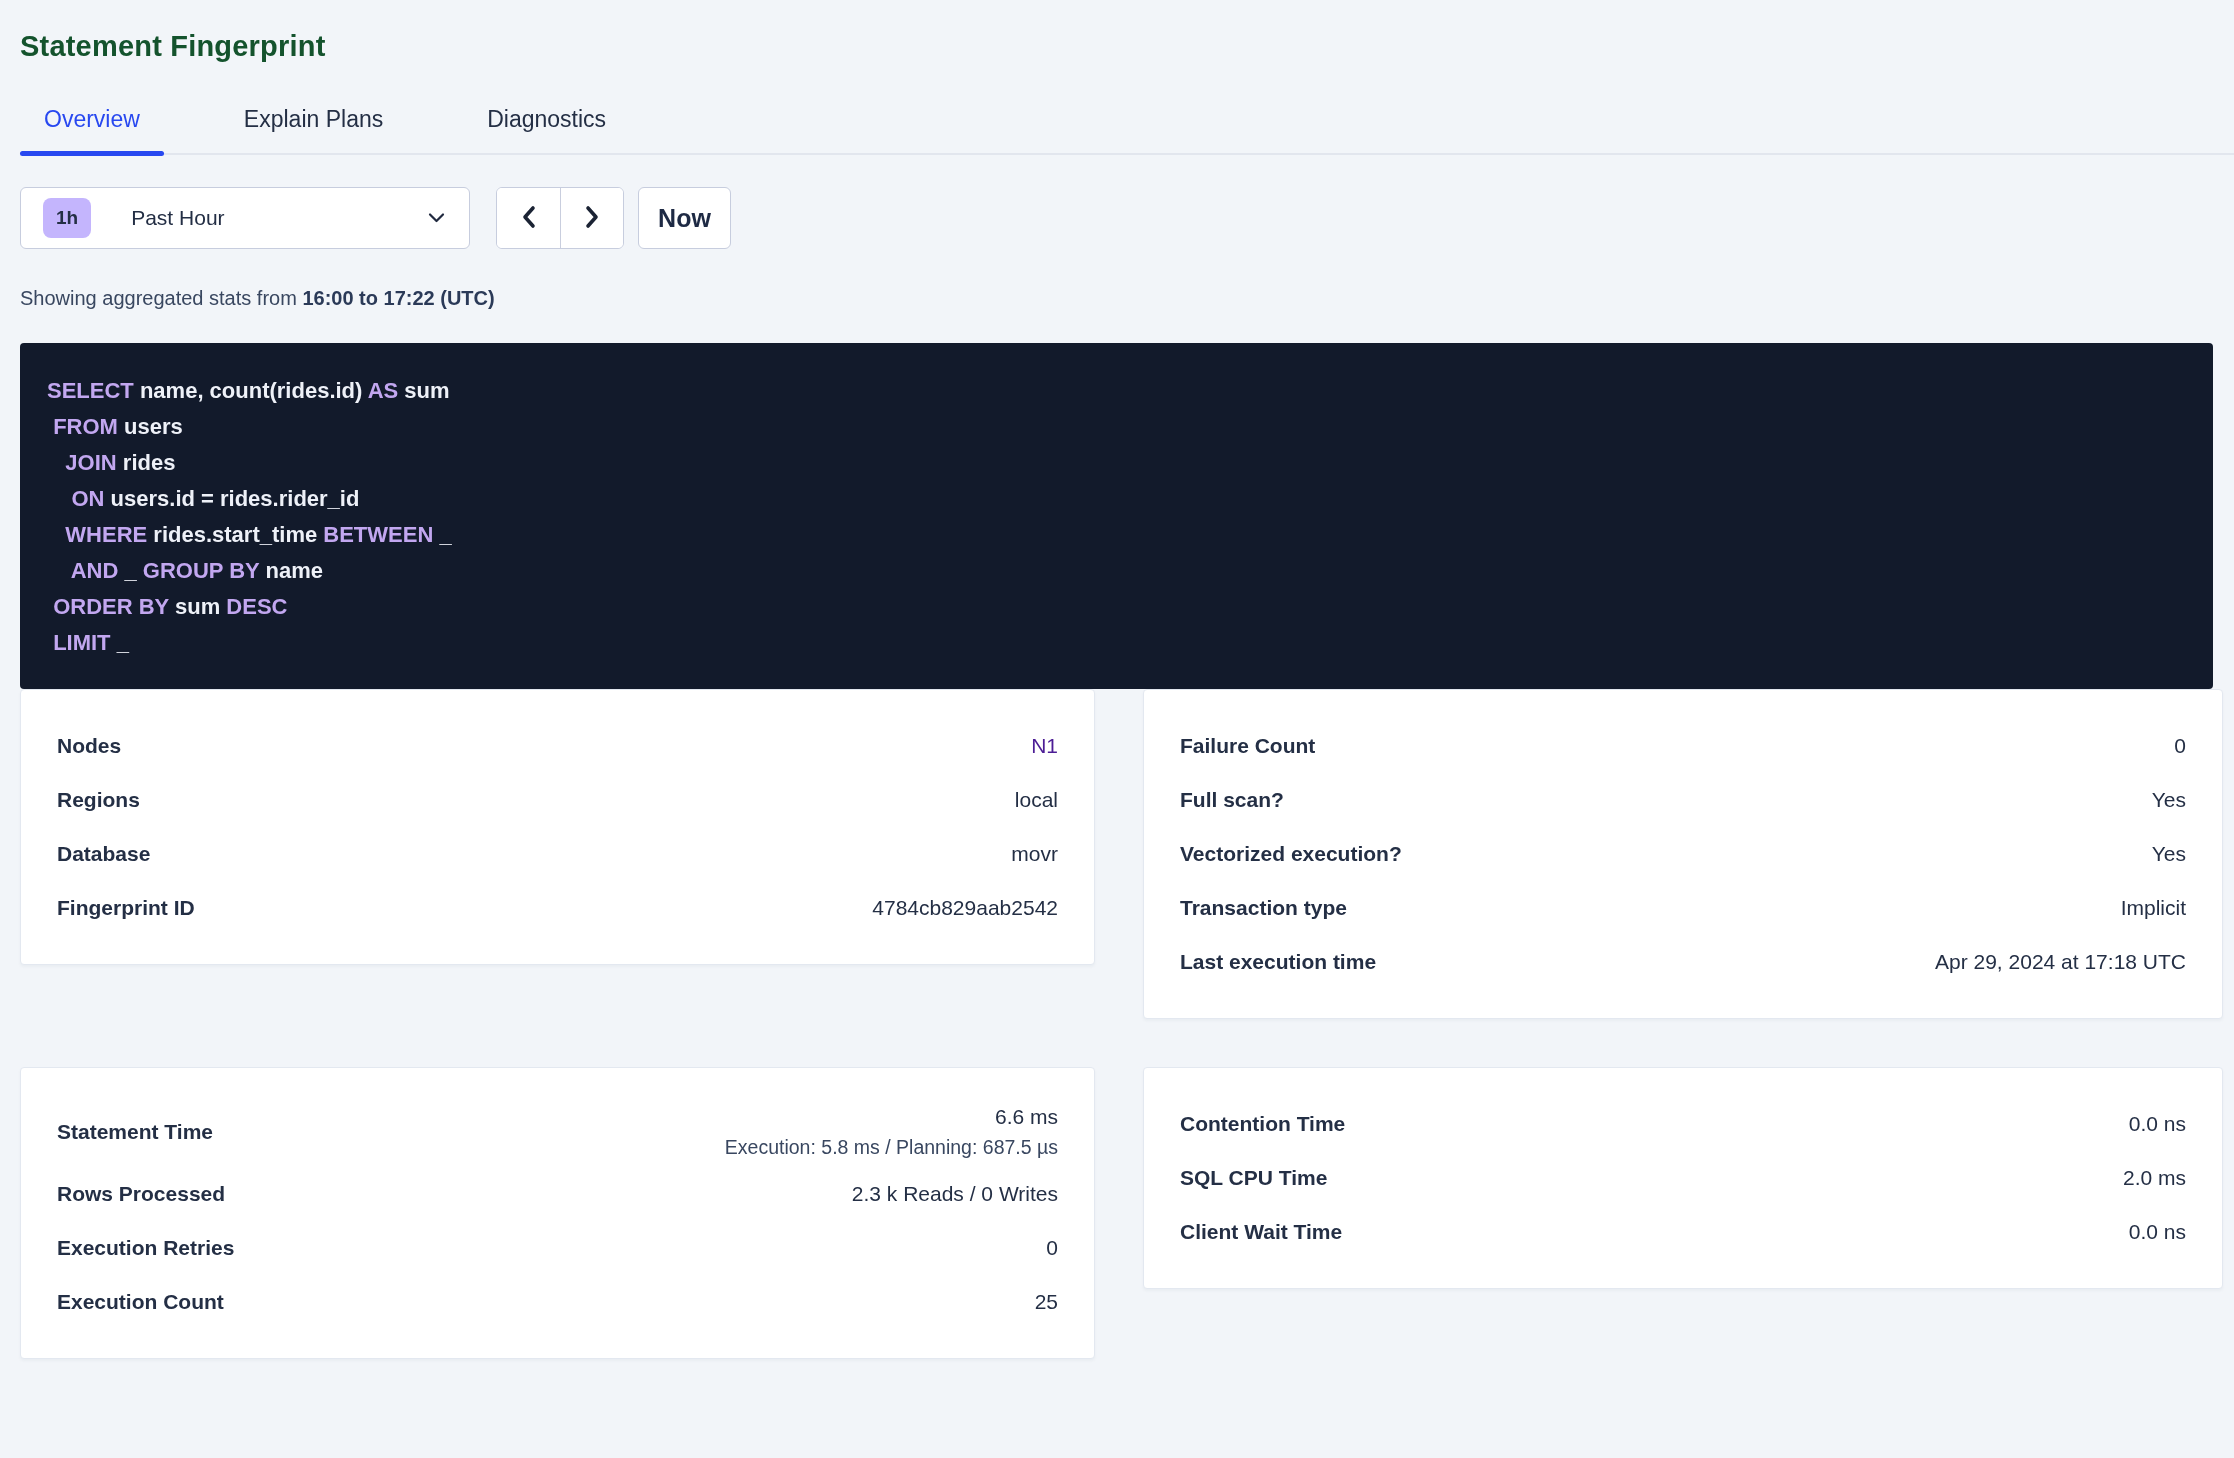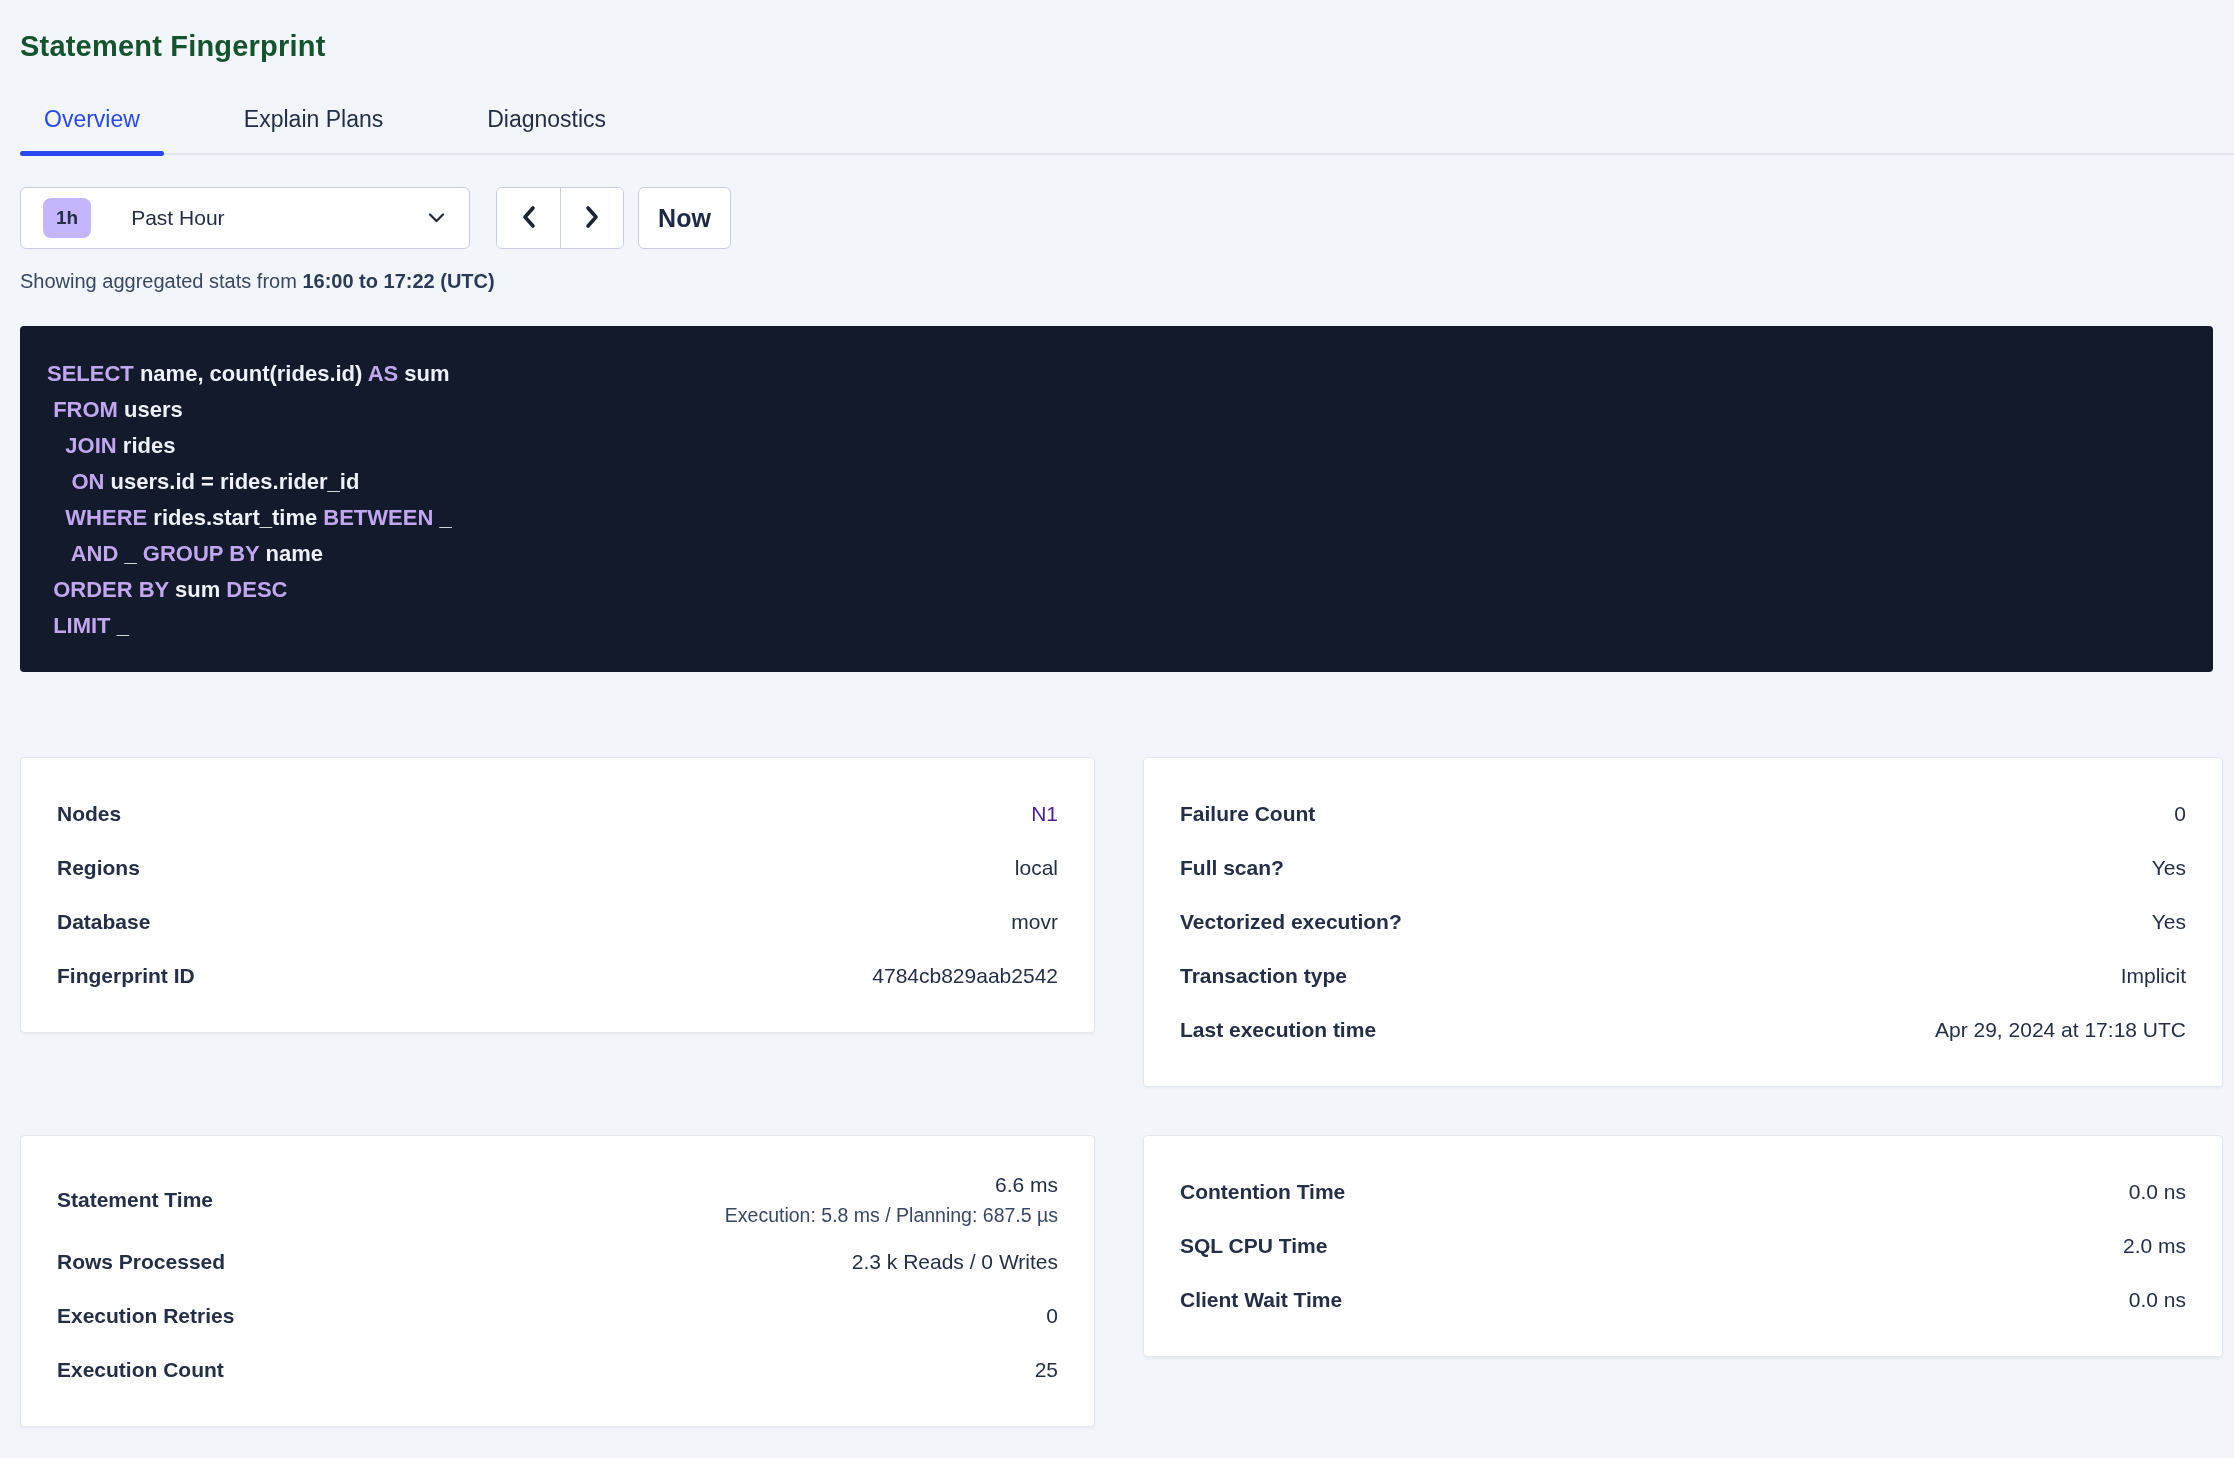--- a/index.html
+++ b/index.html
@@ -63,38 +63,38 @@
   .btn-group button + button { border-left: 1px solid #c9cede; }
 
   .now-btn {
     margin-left: 14px; width: 93px; height: 62px;
     background: #fff; border: 1px solid #c7cdde; border-radius: 6px;
     font-family: "Liberation Sans", sans-serif;
     font-size: 25px; font-weight: 600; color: #1e2a44; cursor: pointer;
   }
 
   
-  .stats-line { margin-top: 21px; font-size: 20px; color: #394760; }
+  .stats-line { margin-top: 38px; font-size: 20px; color: #394760; }
   .stats-line b { color: #2b3a58; font-weight: 700; }
 
   
   .sql-box {
     margin-top: 33px; background: #121a2b; border-radius: 4px;
     padding: 30px 28px 28px 27px;
     font-family: Liberation Sans, sans-serif;
     font-size: 22px; font-weight: 700; line-height: 36px;
     color: #eef1f8; white-space: pre;
   }
   .sql-box .kw { color: #c2a7f0; }
 
   
   .cards {
     display: grid; grid-template-columns: 1075px 1080px;
     column-gap: 38px; row-gap: 40px;
-    margin-top: 85px; align-items: start; gap: 48px;
+    align-items: start; gap: 48px;
   }
   .card {
     background: #fff; border: 1px solid #e3e8f0; border-radius: 4px;
     padding: 29px 36px; box-shadow: 0 2px 3px rgba(33,46,74,0.04);
   }
   .row {
     display: flex; justify-content: space-between; align-items: center;
     min-height: 54px;
   }
   .row-label { font-size: 21px; font-weight: 700; color: #242f45; }

